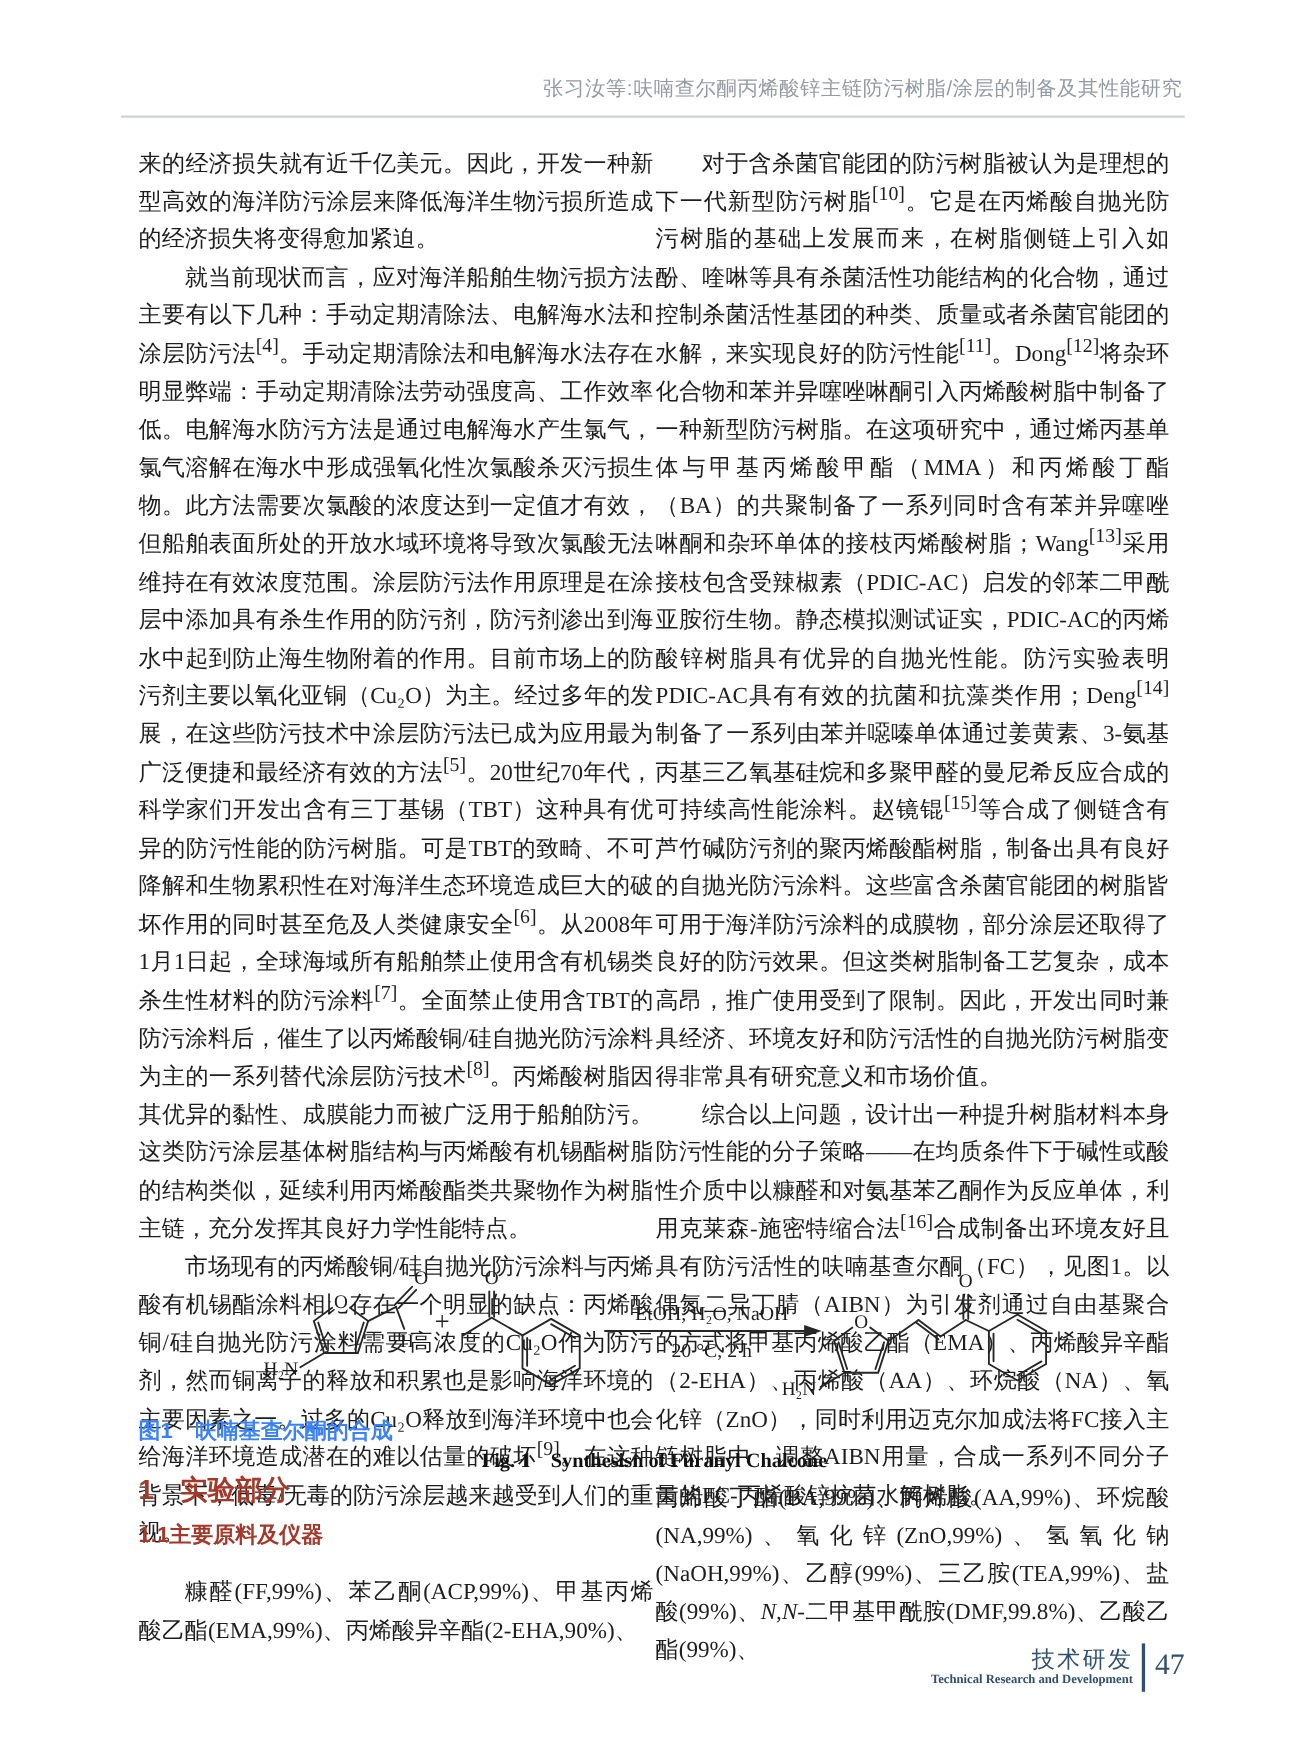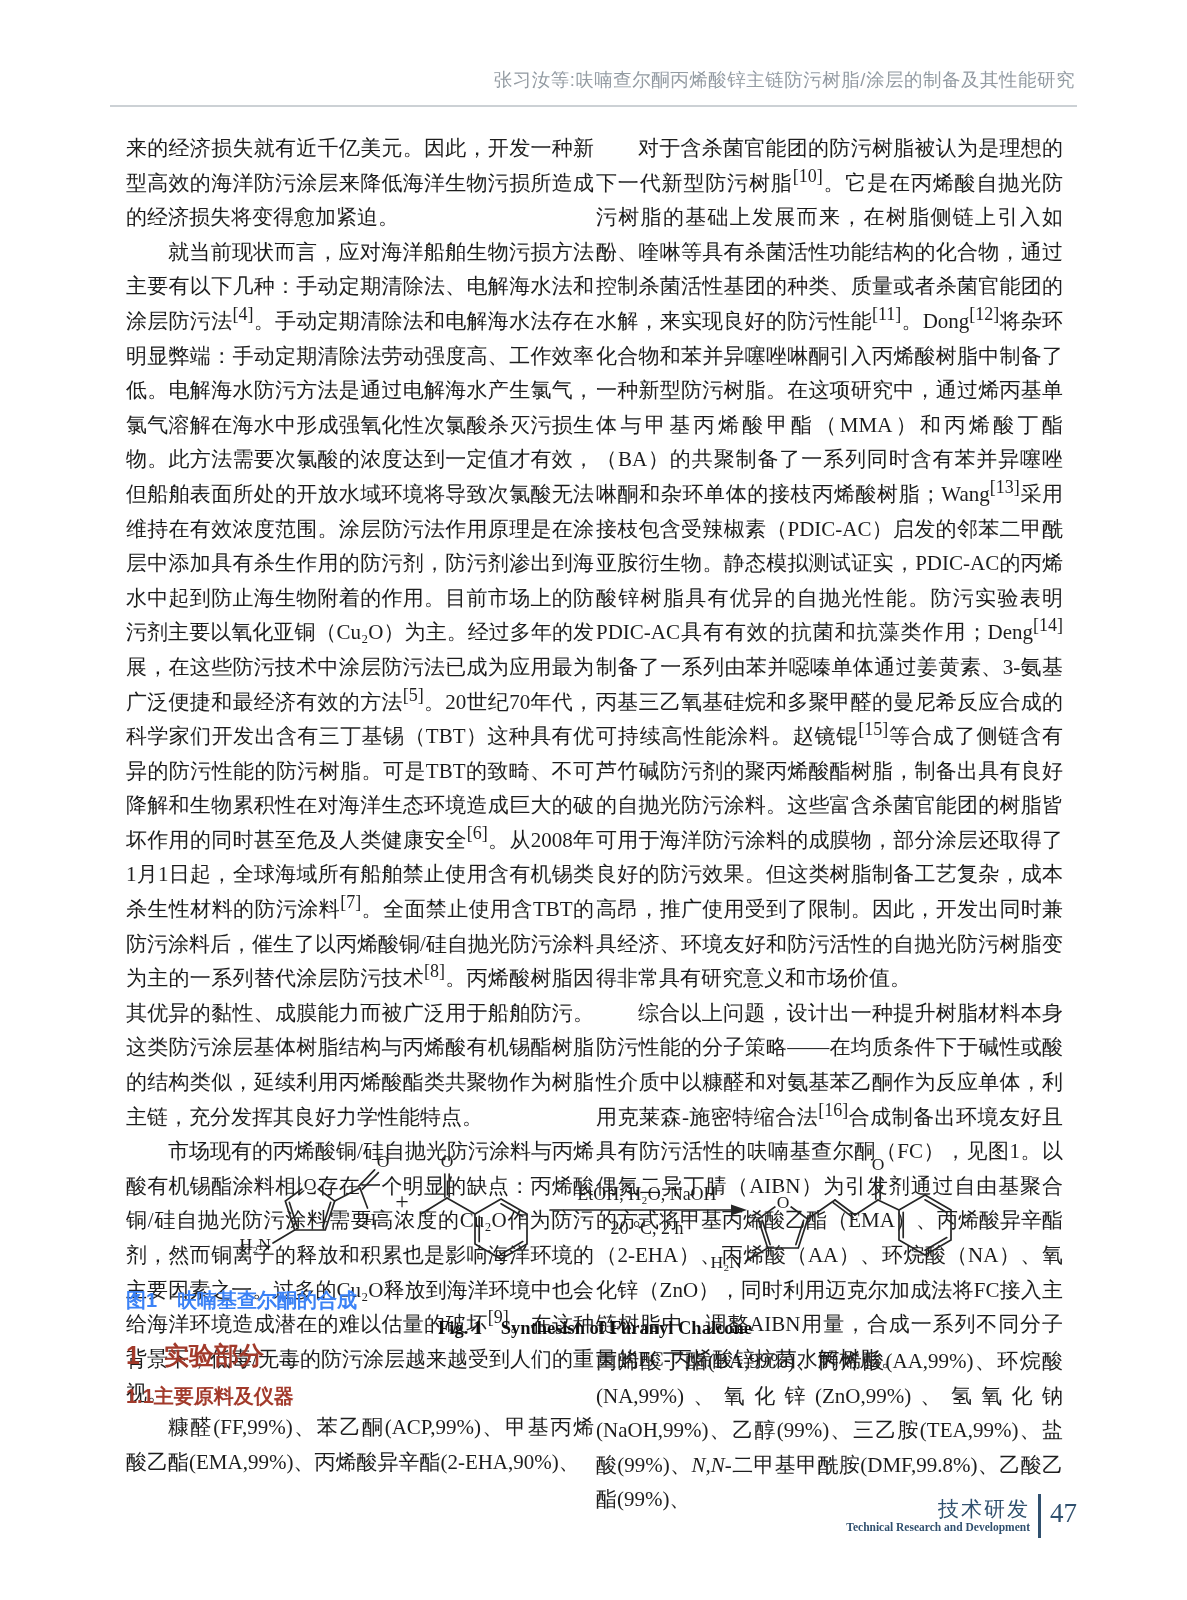--- a/index.html
+++ b/index.html
@@ -26,21 +26,21 @@
   }
   .cap-en{
     position:absolute;left:126px;top:1315px;width:938px;text-align:center;
     font-weight:700;font-size:18.5px;color:#111;
   }
   .sec-block{position:absolute;left:126px;top:1340px;width:468px;}
   .sec-h1{color:#a23a2b;font-family:"Liberation Sans",sans-serif;font-weight:700;font-size:25px;line-height:30px;}
   .sec-h1 .num{margin-right:24px;}
   .sec-h2{color:#a23a2b;font-family:"Liberation Sans",sans-serif;font-weight:700;font-size:20px;line-height:24px;margin-top:14px;}
   .sec-h2 .num{}
-  .sec-block p.para{margin-top:2px;font-size:21px;line-height:34.6px;text-align:justify;}
+  .sec-block p.para{margin-top:22px;font-size:21px;line-height:34.6px;text-align:justify;}
   .bottom-right{position:absolute;left:596px;top:1344px;width:467px;font-size:21px;line-height:34.6px;text-align:justify;}
   .footer{position:absolute;top:1494px;right:110px;display:flex;align-items:center;}
   .footer .txt{text-align:right;color:#30506e;}
   .footer .zh{font-family:"Liberation Sans",sans-serif;font-weight:400;font-size:21px;line-height:23px;letter-spacing:2px;}
   .footer .en{font-size:11.5px;font-weight:700;line-height:15px;}
   .footer .bar{width:3px;height:44px;background:#30506e;margin:0 9px 0 8px;}
   .footer .num{font-size:27px;color:#30506e;padding-bottom:6px;}
 </style>
 </head>
 <body>

